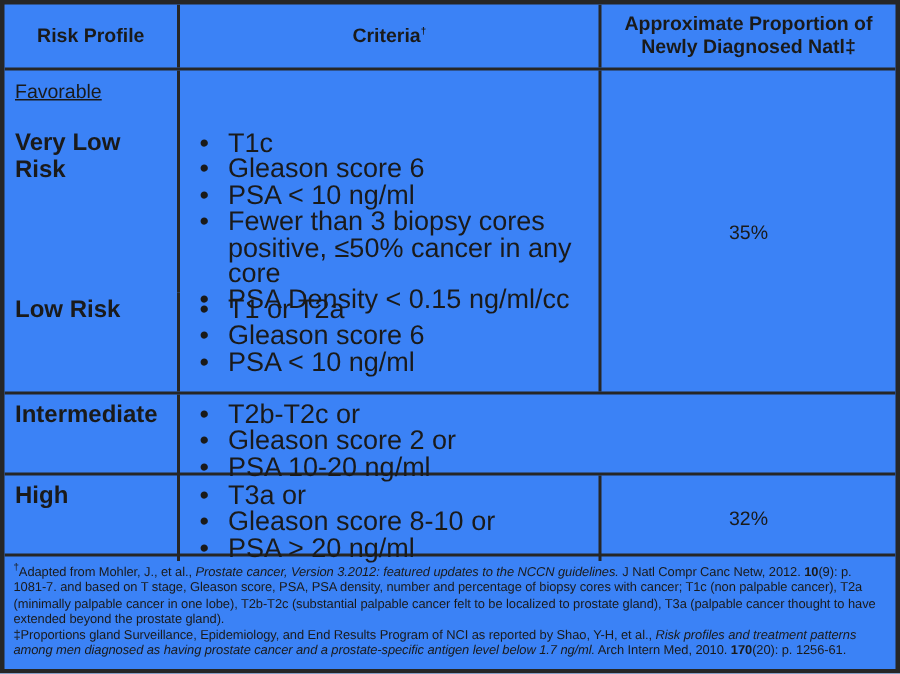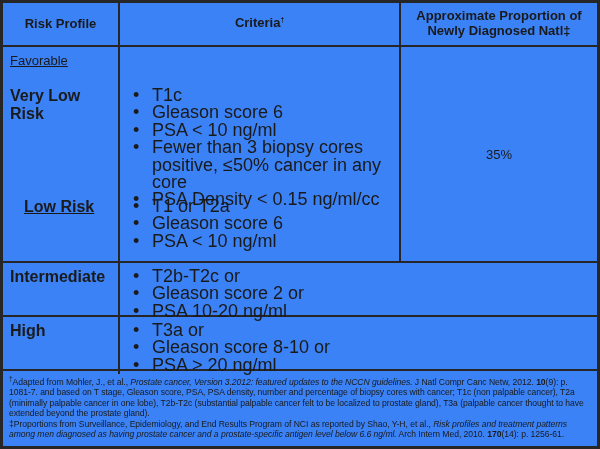--- a/index.html
+++ b/index.html
@@ -25,21 +25,21 @@
   .hdr .cell {
     display: flex; align-items: center; justify-content: center;
     text-align: center; font-weight: bold; font-size: 13px; line-height: 1.15;
     padding: 2px 6px;
   }
 
   
   .fav { height: 216px; grid-template-rows: 148px 1fr; }
   .fav .c1a { grid-column: 1; grid-row: 1; padding: 6px 6px 0 7px; }
   .fav .c2a { grid-column: 2; grid-row: 1; padding-top: 6px; }
-  .fav .c1b { grid-column: 1; grid-row: 2; padding: 3px 6px 0 21px; text-decoration: underline; }
+  .fav .c1b { grid-column: 1; grid-row: 2; padding: 3px 6px 0 7px; }
   .fav .c2b { grid-column: 2; grid-row: 2; padding-top: 3px; }
   .fav .c3  { grid-column: 3; grid-row: 1 / span 2; }
 
   .group-label {
     font-weight: normal; font-size: 13px;
     text-decoration: underline;
   }
   .risk-label { font-weight: bold; font-size: 16px; }
   .fav .c1a .risk-label { margin-top: 19px; }
   .fav .c2a ul { margin-top: 34px; }
@@ -139,20 +139,23 @@
     <div class="c1">
       <div class="risk-label">High</div>
     </div>
     <div class="c2 bl">
       <ul class="bullets">
         <li>T3a or</li>
         <li>Gleason score 8-10 or</li>
         <li>PSA &gt; 20 ng/ml</li>
       </ul>
     </div>
+    <div class="bl prop-cell">
+      <span>32%</span>
+    </div>
   </div>
 
   <div class="footnotes bt">
     <div><sup class="fn-sup">†</sup><span>Adapted  from Mohler, J., et al., </span><span class="it">Prostate cancer, Version 3.2012: featured updates to the NCCN guidelines.</span><span> J Natl Compr Canc Netw, 2012. </span><span class="bd">10</span><span>(9): p. 1081-7.  and based on T stage, Gleason score, PSA, PSA density, number and percentage of biopsy cores with cancer; T1c (non palpable cancer), T2a (minimally palpable cancer in one lobe), T2b-T2c (substantial palpable cancer felt to be localized to prostate gland), T3a (palpable cancer thought to have extended beyond the prostate gland).</span></div>
-    <div><span>‡Proportions from Surveillance, Epidemiology, and End Results Program of NCI as reported by Shao, Y-H, et al., </span><span class="it">Risk profiles and treatment patterns among men diagnosed as having prostate cancer and a prostate-specific antigen level below 6.6 ng/ml.</span><span> Arch Intern Med, 2010. </span><span class="bd">170</span><span>(14): p. 1256-61.</span></div>
+    <div><span>‡Proportions gland Surveillance, Epidemiology, and End Results Program of NCI as reported by Shao, Y-H, et al., </span><span class="it">Risk profiles and treatment patterns among men diagnosed as having prostate cancer and a prostate-specific antigen level below 1.7 ng/ml.</span><span> Arch Intern Med, 2010. </span><span class="bd">170</span><span>(20): p. 1256-61.</span></div>
   </div>
 
 </div>
 
 </body></html>

